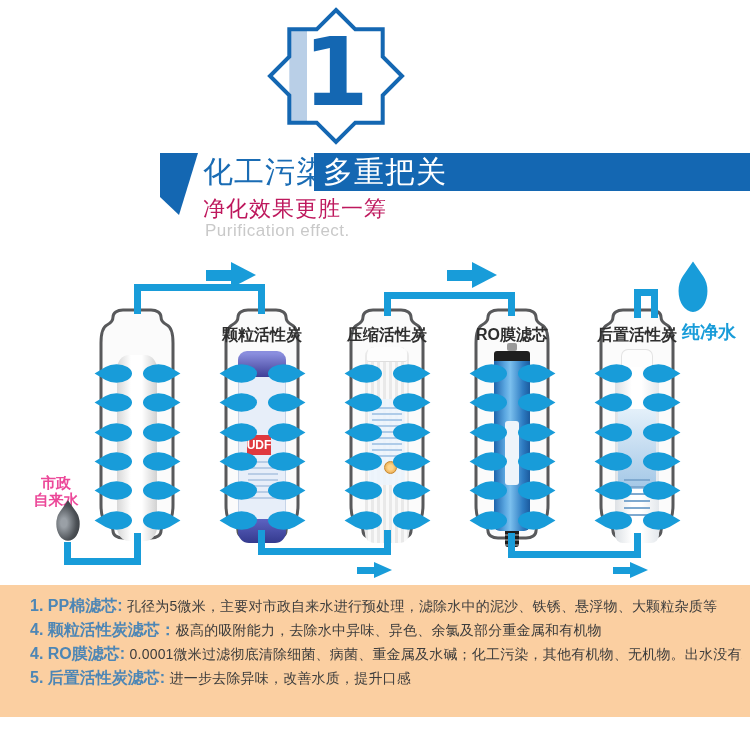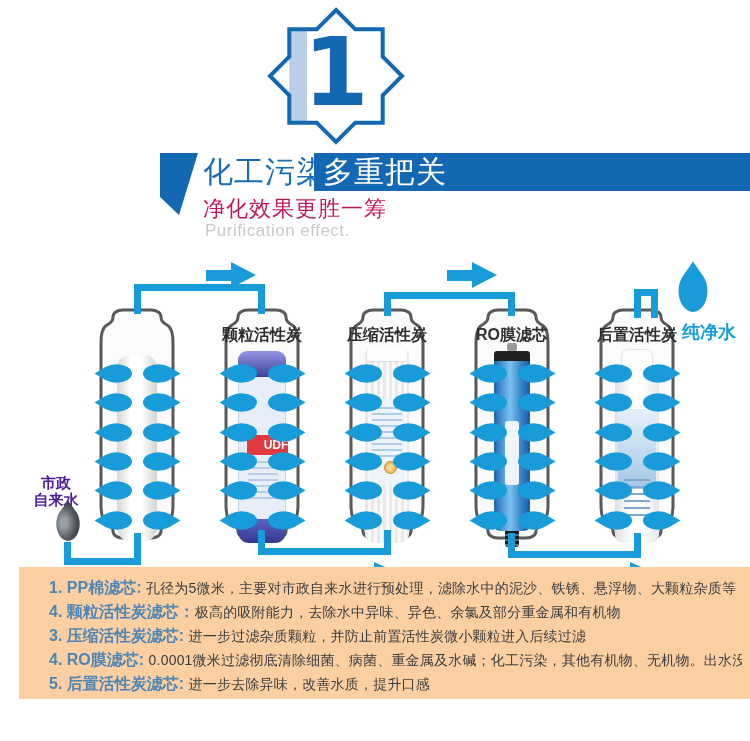--- a/index.html
+++ b/index.html
@@ -40,21 +40,21 @@
   .drop{width:23px;height:23px;background:#189cd9;}
   .drop.l{border-radius:0 50% 50% 50%;transform:scale(1.35,.8) rotate(-45deg);}
   .drop.r{border-radius:50% 0 50% 50%;transform:scale(1.35,.8) rotate(45deg);}
   
   .cart1{left:24px;top:52px;width:40px;height:186px;border-radius:12px/14px;
     background:linear-gradient(90deg,#d7d7d7,#fff 35%,#fff 62%,#d2d2d2);}
   .cart2{left:20px;top:48px;width:48px;height:192px;display:flex;flex-direction:column;}
   .cart2 .capt{height:26px;border-radius:9px 9px 2px 2px;background:linear-gradient(#8a8ede 10%,#3f3f97);}
   .cart2 .bod{flex:1;background:rgba(224,234,248,.75);border-left:1px solid #c6d4e8;border-right:1px solid #c6d4e8;position:relative;}
   .cart2 .udf{position:absolute;left:8px;top:58px;width:24px;height:20px;background:#e0393f;
-    color:#fff;font-weight:bold;font-size:12px;display:flex;align-items:center;justify-content:center;padding-left:17px;}
+    color:#fff;font-weight:bold;font-size:12px;display:flex;align-items:center;justify-content:center;}
   .cart2 .fine{position:absolute;left:9px;top:84px;width:30px;height:40px;
     background:repeating-linear-gradient(#b9cde6 0 2px,transparent 2px 6px);}
   .cart2 .capb{height:24px;border-radius:2px 2px 11px 11px;background:linear-gradient(#5d63c2,#343a8e);}
   .cart3{left:22px;top:44px;width:44px;height:196px;border-radius:9px;
     background:repeating-linear-gradient(90deg,#e9e9e9 0 3px,#f9f9f9 3px 6px);position:relative;}
   .cart3 .capt{position:absolute;left:2px;right:2px;top:0;height:14px;background:#fdfdfd;
     border-radius:8px 8px 2px 2px;border-bottom:1px solid #ddd;}
   .cart3 .lbl{position:absolute;left:4px;right:4px;top:52px;height:86px;background:rgba(236,244,252,.9);}
   .cart3 .lines{position:absolute;left:3px;right:3px;top:8px;height:52px;
     background:repeating-linear-gradient(#aecbe8 0 2px,transparent 2px 6px);}
@@ -71,30 +71,30 @@
   .cart5 .capt{position:absolute;left:6px;right:6px;top:0;height:20px;background:#fdfdfd;
     border:1px solid #e3e3e3;border-bottom:none;border-radius:7px 7px 2px 2px;}
   .cart5 .bod{position:absolute;left:0;right:0;top:18px;bottom:0;border-radius:8px;
     background:linear-gradient(90deg,#dde1e5,#fff 38%,#fff 60%,#e4e8ec);}
   .cart5 .lbl{position:absolute;left:3px;right:3px;top:60px;height:80px;
     background:linear-gradient(#e4f0fa,#a3c7e6);}
   .cart5 .lines{position:absolute;left:6px;right:6px;top:70px;height:40px;
     background:repeating-linear-gradient(#7fa9cf 0 2px,transparent 2px 7px);}
   
   #src-label{position:absolute;left:24px;top:474px;width:64px;text-align:center;z-index:5;
-    font-size:15px;line-height:17px;font-weight:bold;color:#4c1d95;}
+    font-size:15px;line-height:17px;font-weight:bold;color:#ec4899;}
   #src-drop{position:absolute;left:53px;top:509px;width:30px;height:30px;z-index:5;
     border-radius:0 50% 50% 50%;transform:scale(.78,1.12) rotate(45deg);
     background:radial-gradient(circle at 35% 60%,#9aa0a6 15%,#4c5156 60%,#2e3236);}
   #out-drop{position:absolute;left:674px;top:272px;width:38px;height:38px;z-index:5;
     border-radius:0 50% 50% 50%;transform:scale(.76,1.1) rotate(45deg);background:#189cd9;}
   #out-label{position:absolute;left:682px;top:320px;font-size:18px;font-weight:bold;color:#189cd9;z-index:5;}
   
-  #notes{position:absolute;left:0;right:0;top:567px;height:132px;background:#fbcfa1;
-    padding:9px 8px 0 30px;box-sizing:border-box;z-index:7;margin-left:19px;}
+  #notes{position:absolute;left:0;right:0;top:585px;height:132px;background:#fbcfa1;
+    padding:9px 8px 0 30px;box-sizing:border-box;z-index:7;}
   .note{line-height:24px;height:24px;white-space:nowrap;overflow:hidden;}
   .nlabel{font-size:16px;font-weight:bold;color:#4d86b5;}
   .ntext{font-size:14px;color:#3c3c3c;letter-spacing:.2px;}
 </style>
 </head>
 <body>
 
 <div id="stage">
 
   <svg id="badge" viewBox="0 0 140 140">
@@ -291,18 +291,17 @@
     <div>自来水</div>
   </div>
   <div id="src-drop"></div>
 
   <div id="out-drop"></div>
   <div id="out-label">纯净水</div>
 
   <div id="notes">
     <div class="note"><span class="nlabel">1. PP棉滤芯:</span> <span class="ntext">孔径为5微米，主要对市政自来水进行预处理，滤除水中的泥沙、铁锈、悬浮物、大颗粒杂质等</span></div>
     <div class="note"><span class="nlabel">4. 颗粒活性炭滤芯：</span><span class="ntext">极高的吸附能力，去除水中异味、异色、余氯及部分重金属和有机物</span></div>
-    <div class="note"><span class="nlabel">3. 压缩活性炭滤芯:</span> <span class="ntext">进一步过滤杂质颗粒，并防止前置活性炭微小颗粒进入后续过滤</span></div>
     <div class="note"><span class="nlabel">4. RO膜滤芯:</span> <span class="ntext">0.0001微米过滤彻底清除细菌、病菌、重金属及水碱；化工污染，其他有机物、无机物。出水没有水垢</span></div>
     <div class="note"><span class="nlabel">5. 后置活性炭滤芯:</span> <span class="ntext">进一步去除异味，改善水质，提升口感</span></div>
   </div>
 
 </div>
 
 </body></html>

